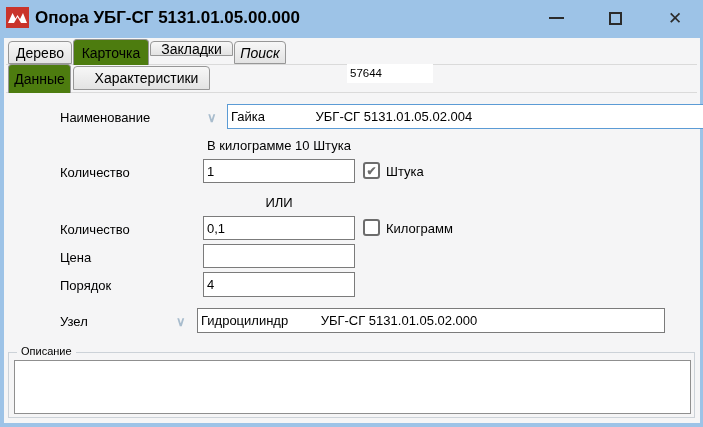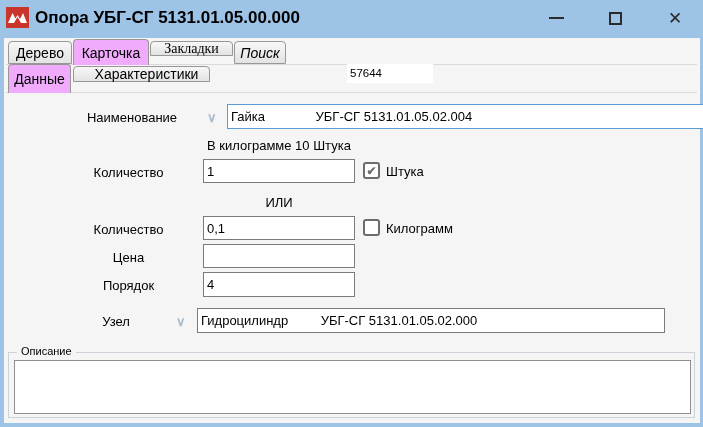--- a/index.html
+++ b/index.html
@@ -18,26 +18,26 @@
   .min-glyph{width:15px;height:2px;background:#2b2b2b;}
   .max-glyph{width:13px;height:13px;border:2px solid #2b2b2b;box-sizing:border-box;}
   
   .client-bg{position:absolute;left:4px;top:38px;width:696px;height:385px;background:#f5f5f6;}
   .pageline{position:absolute;left:6px;width:691px;height:1px;background:#dadada;}
   
   .tab{position:absolute;box-sizing:border-box;border:1px solid #979797;
     border-radius:4px 4px 0 0;background:linear-gradient(#f7f7f7,#e3e3e3);
     text-align:center;font-size:14px;z-index:1;cursor:default;white-space:nowrap;
     display:flex;align-items:center;justify-content:center;}
-  .tab.sel{background:#f0abfc;border-bottom:none;z-index:2;}
+  .tab.sel{background:#4d7c0f;border-bottom:none;z-index:2;}
   
   .recid{position:absolute;left:347px;top:64px;width:86px;height:19px;background:#fff;
     font-size:11.5px;line-height:19px;padding-left:3px;box-sizing:border-box;}
   
-  .lbl{position:absolute;font-size:13px;text-align:center;white-space:nowrap;}
+  .lbl{position:absolute;font-size:13px;text-align:left;white-space:nowrap;}
   .note{position:absolute;font-size:13px;white-space:nowrap;}
   .chev{position:absolute;font-size:13px;font-weight:bold;color:#a8bccd;cursor:default;}
   .inp{position:absolute;box-sizing:border-box;background:#fff;border:1px solid #7b7b7b;
     font-family:"Liberation Sans",sans-serif;font-size:13px;padding:1px 3px;outline:none;}
   .inp.focus{border-color:#5b9bd5;}
   .cb{position:absolute;width:17px;height:17px;box-sizing:border-box;border:2px solid #6d6d6d;
     border-radius:3px;background:#fff;display:flex;align-items:center;justify-content:center;
     font-size:12px;font-weight:bold;color:#6d6d6d;cursor:default;}
   .cblbl{position:absolute;font-size:13px;white-space:nowrap;cursor:default;}
   
@@ -73,25 +73,25 @@
         <span>✕</span>
       </span>
   </div>
 
   <div class="client-bg"></div>
   <div class="pageline" style="top:64px;"></div>
   <div class="pageline" style="top:92px;"></div>
 
   <div class="tab" style="left:8px;top:41px;width:64px;height:23px;">Дерево</div>
   <div class="tab sel" style="left:73px;top:39px;width:76px;height:26px;">Карточка</div>
-  <div class="tab" style="left:150px;top:41px;width:83px;height:15px;font-family:Liberation Serif, serif;">Закладки</div>
+  <div class="tab" style="left:150px;top:41px;width:83px;height:15px;">Закладки</div>
   <div class="tab" style="left:234px;top:41px;width:52px;height:23px;font-style:italic;">Поиск</div>
 
   <div class="tab sel" style="left:8px;top:64px;width:63px;height:29px;">Данные</div>
-  <div class="tab" style="left:73px;top:66px;width:137px;height:16px;padding-left:10px;">Характеристики</div>
+  <div class="tab" style="left:73px;top:66px;width:137px;height:24px;padding-left:10px;">Характеристики</div>
 
   <div class="recid">57644</div>
 
   <div class="lbl" style="left:60px;top:110px;width:144px;">Наименование</div>
   <span class="chev" style="left:207px;top:110px;">∨</span>
   <input class="inp focus" style="left: 227px; top: 104px; width: 500px; height: 25px;" value="Гайка              УБГ-СГ 5131.01.05.02.004">
 
   <div class="note" style="left:207px;top:138px;">В килограмме 10 Штука</div>
 
   <div class="lbl" style="left:60px;top:165px;width:137px;">Количество</div>

